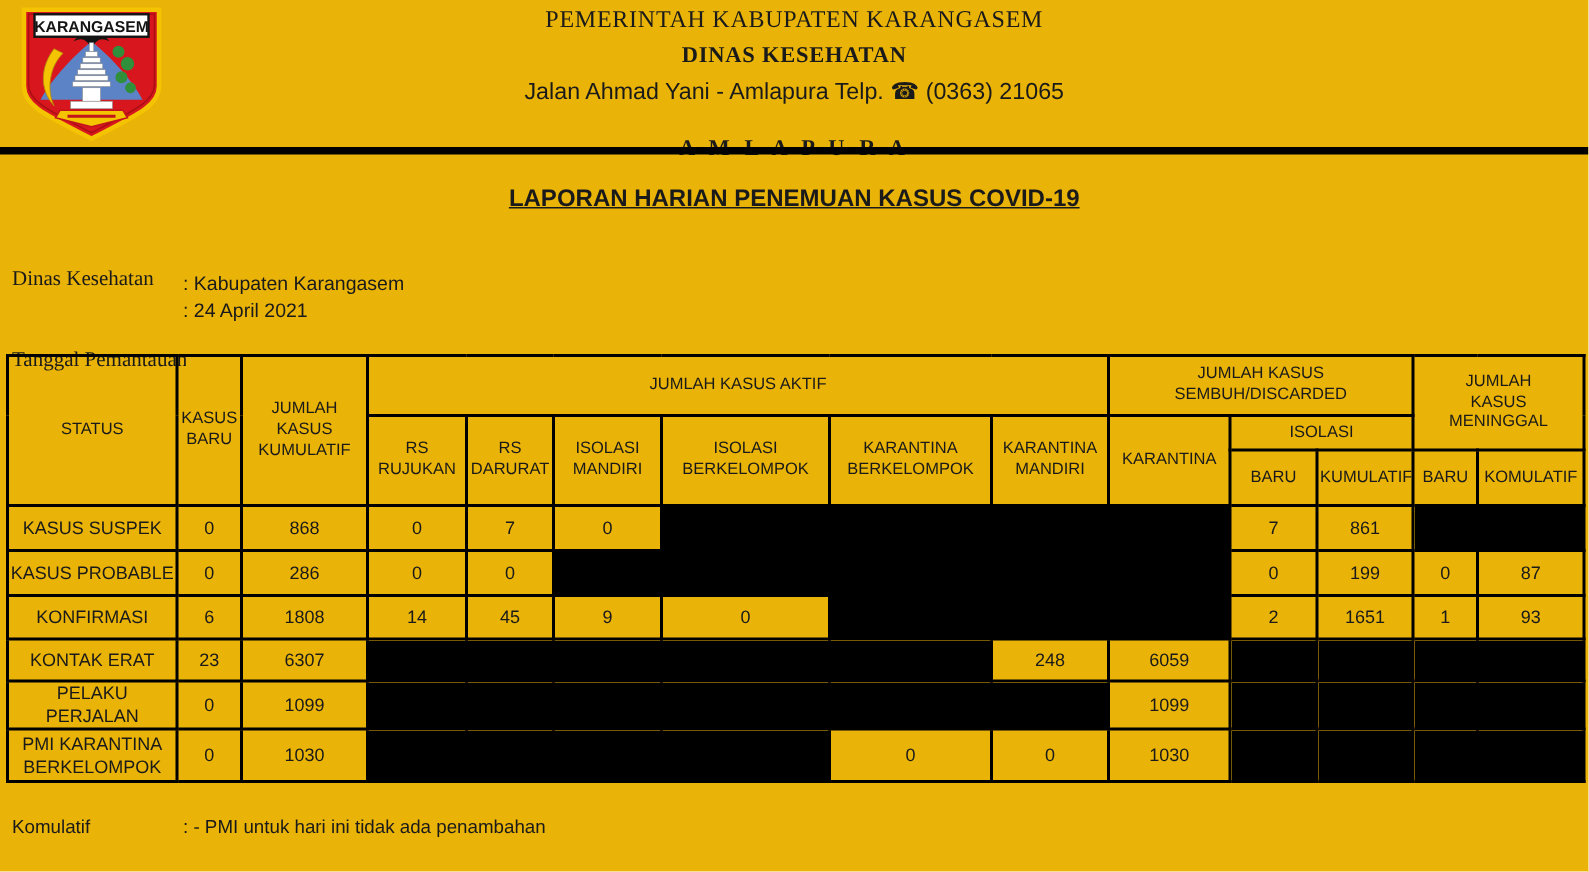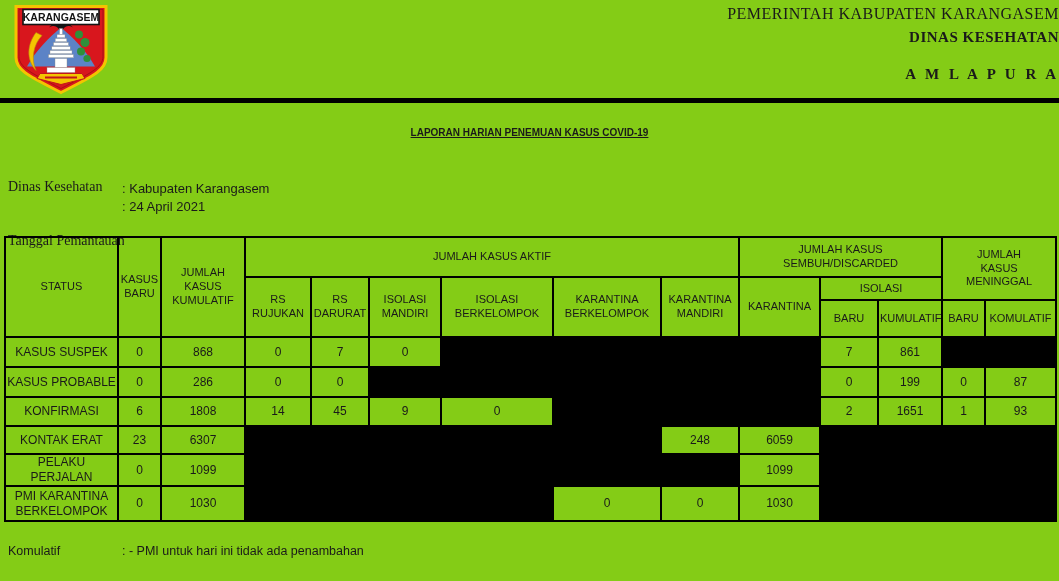--- a/index.html
+++ b/index.html
@@ -1,38 +1,38 @@
 <!DOCTYPE html>
 <html><head>
 <meta charset="utf-8">
 <style>
   * { margin: 0; padding: 0; box-sizing: border-box; }
   html, body { background: #ffffff; }
   .page {
     position: relative;
     width: 1059px;
     height: 581px;
-    background: #84cc16;
+    background: #eab308;
     color: #1a1a1a;
     font-family: "Liberation Sans", sans-serif;
     overflow: hidden;
   }
 
   
   .logo { position: absolute; left: 12px; top: 3px; width: 98px; height: 93px; }
-  .letterhead { position: absolute; left: 0; top: 0; width: 100%; text-align: right; }
+  .letterhead { position: absolute; left: 0; top: 0; width: 100%; text-align: center; }
   .lh1 { margin-top: 5px;  font-family: "Liberation Serif", serif; font-size: 16px; letter-spacing: 0.5px; }
   .lh2 { margin-top: 6px;  font-family: "Liberation Serif", serif; font-size: 15px; font-weight: bold; letter-spacing: 0.5px; }
   .lh3 { margin-top: 6px;  font-size: 15.5px; }
   .lh4 { margin-top: 20px;  font-family: "Liberation Serif", serif; font-size: 15px; font-weight: bold; letter-spacing: 3px; }
   .divider { position: absolute; left: 0; top: 98px; width: 100%; height: 5px; background: #000; }
 
   
   .titles { position: absolute; left: 0; top: 124px; width: 100%; text-align: center; }
-  .titles div { font-size: 10px; font-weight: bold; text-decoration: underline; line-height: 18px; }
+  .titles div { font-size: 16px; font-weight: bold; text-decoration: underline; line-height: 18px; }
 
   
   .meta-label { position: absolute; left: 8px; width: 116px; font-family: "Liberation Serif", serif; font-size: 14px; white-space: nowrap; overflow: hidden; }
   .meta-value { position: absolute; left: 122px; font-size: 13px; white-space: nowrap; }
   .m1l { top: 179px; } .m1v { top: 181px; }
   .m2l { top: 197px; margin-top: 36px; } .m2v { top: 199px; }
 
   
   table.report {
     position: absolute; left: 4px; top: 236px;
@@ -98,20 +98,21 @@
     </g>
     <path d="M28,70 H70 L73,75 L49,81 L25,75 Z" fill="#f4c400" stroke="#c2151b" stroke-width="1"></path>
     <rect x="33" y="73" width="32" height="2" fill="#c2151b"></rect>
     <rect x="11" y="6" width="76" height="15" fill="#ffffff" stroke="#141414" stroke-width="1.6"></rect>
     <text x="49" y="17.5" text-anchor="middle" font-family="Liberation Sans, sans-serif" font-size="10.5" font-weight="bold" fill="#141414">KARANGASEM</text>
   </svg>
 
   <div class="letterhead">
     <div class="lh1">PEMERINTAH KABUPATEN KARANGASEM</div>
     <div class="lh2">DINAS KESEHATAN</div>
+    <div class="lh3">Jalan Ahmad Yani  - Amlapura Telp. ☎ (0363) 21065</div>
     <div class="lh4">A M L A P U R A</div>
   </div>
   <div class="divider"></div>
 
   <div class="titles">
     <div>LAPORAN HARIAN PENEMUAN KASUS COVID-19</div>
   </div>
 
   <div class="meta-label m1l">Dinas Kesehatan</div>
   <div class="meta-value m1v">: Kabupaten Karangasem</div>

